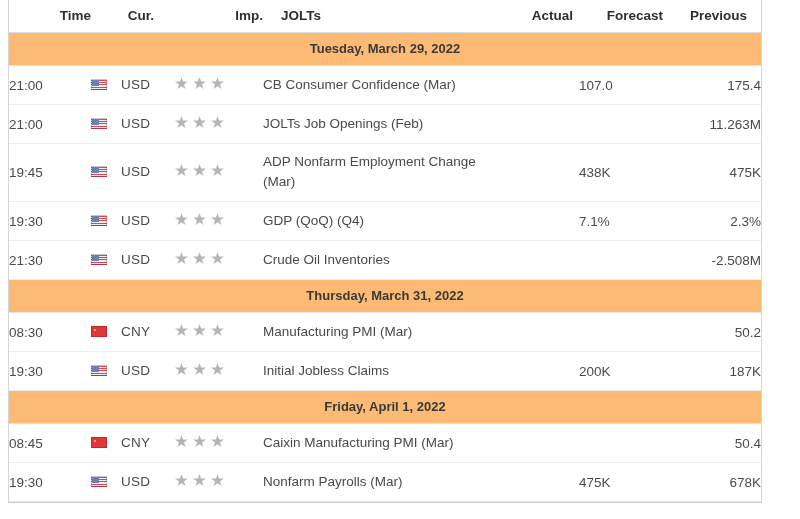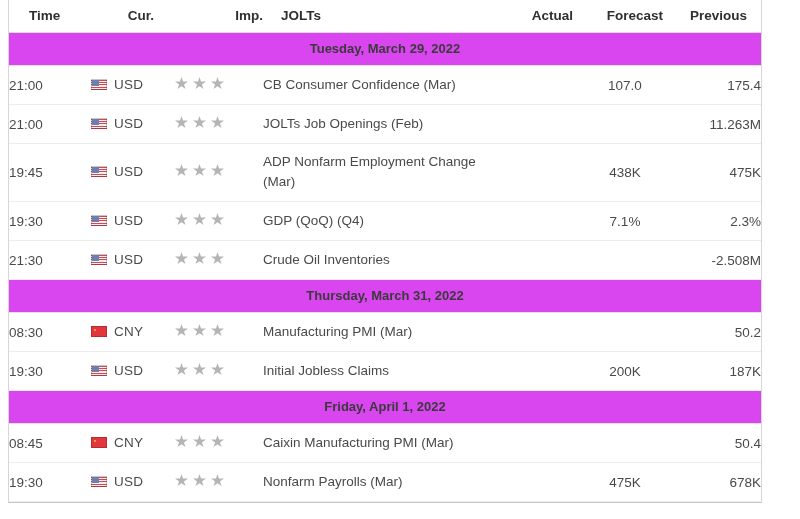--- a/index.html
+++ b/index.html
@@ -46,31 +46,31 @@
   
   thead th {
     font-size: 13.5px;
     font-weight: bold;
     color: #2f2f2f;
     padding: 8px 0 9px 0;
     border-bottom: 1px solid #dcdcdc;
     background: #ffffff;
     white-space: nowrap;
   }
-  th.h-time      { text-align: left;  padding-left: 20px; }
+  th.h-time      { text-align: right;  padding-left: 20px; }
   th.h-cur       { text-align: center;  padding-left: 16px; margin-top: 28px; }
   th.h-imp       { text-align: right;  padding-left: 16px; }
   th.h-event     { text-align: left;  padding-left: 18px; }
   th.h-actual    { text-align: right; padding-right: 6px; }
   th.h-forecast  { text-align: right; padding-right: 8px; }
   th.h-previous  { text-align: right; padding-right: 14px; }
 
   
   tr.day-row td {
-    background: #d946ef;
+    background: #fdba74;
     text-align: center;
     font-size: 13px;
     font-weight: bold;
     color: #3a3a3a;
     padding: 8px 0 9px 0;
     border-top: 1px solid #e2e2e2;
     border-bottom: 1px solid #e2e2e2;
   }
 
   
@@ -107,37 +107,37 @@
     color: #4f4f4f;
     line-height: 20px;
   }
   td.td-actual {
     text-align: right;
     padding-right: 6px;
     color: #4a4a4a;
     white-space: nowrap;
   }
   td.td-forecast {
-    text-align: center;
+    text-align: left;
     padding-right: 8px;
     color: #4a4a4a;
     white-space: nowrap;
   }
   td.td-previous {
     text-align: right;
     padding-right: 14px;
     color: #4a4a4a;
     white-space: nowrap;
   }
 
   
   .cur-cell {
     display: inline-flex;
     align-items: center;
-    gap: 7px;
+    gap: 14px;
     justify-content: flex-end;
   }
   .flag {
     display: inline-block;
     width: 16px;
     height: 11px;
     border: 1px solid rgba(0,0,0,0.18);
     box-sizing: border-box;
     vertical-align: middle;
     position: relative;

